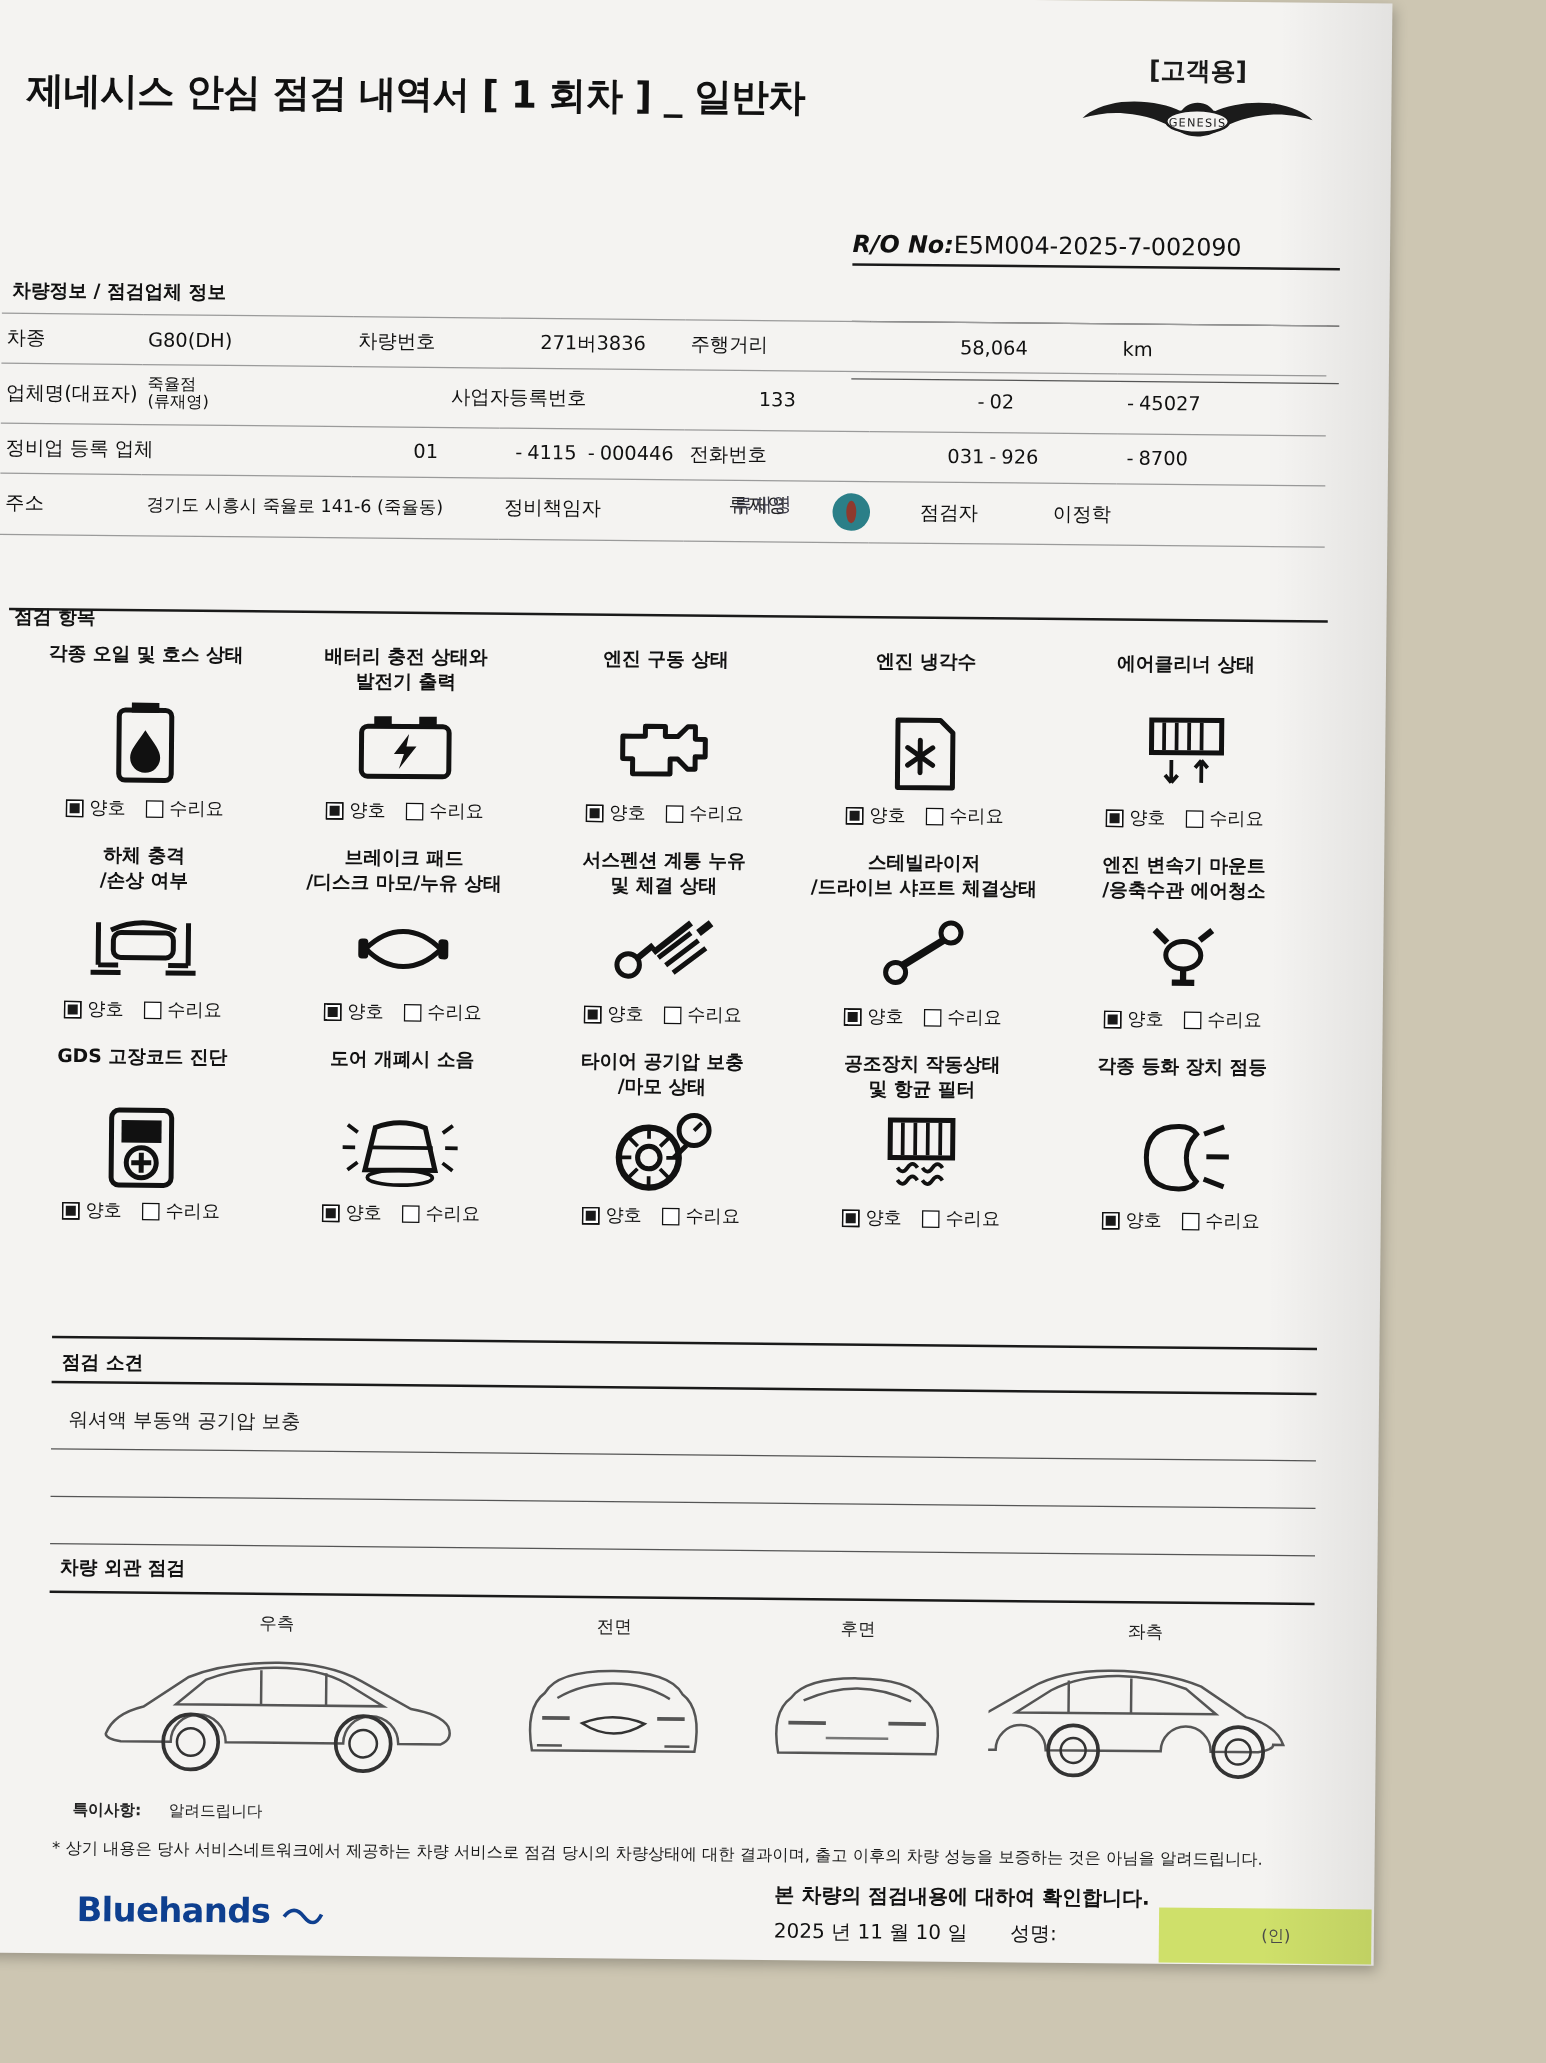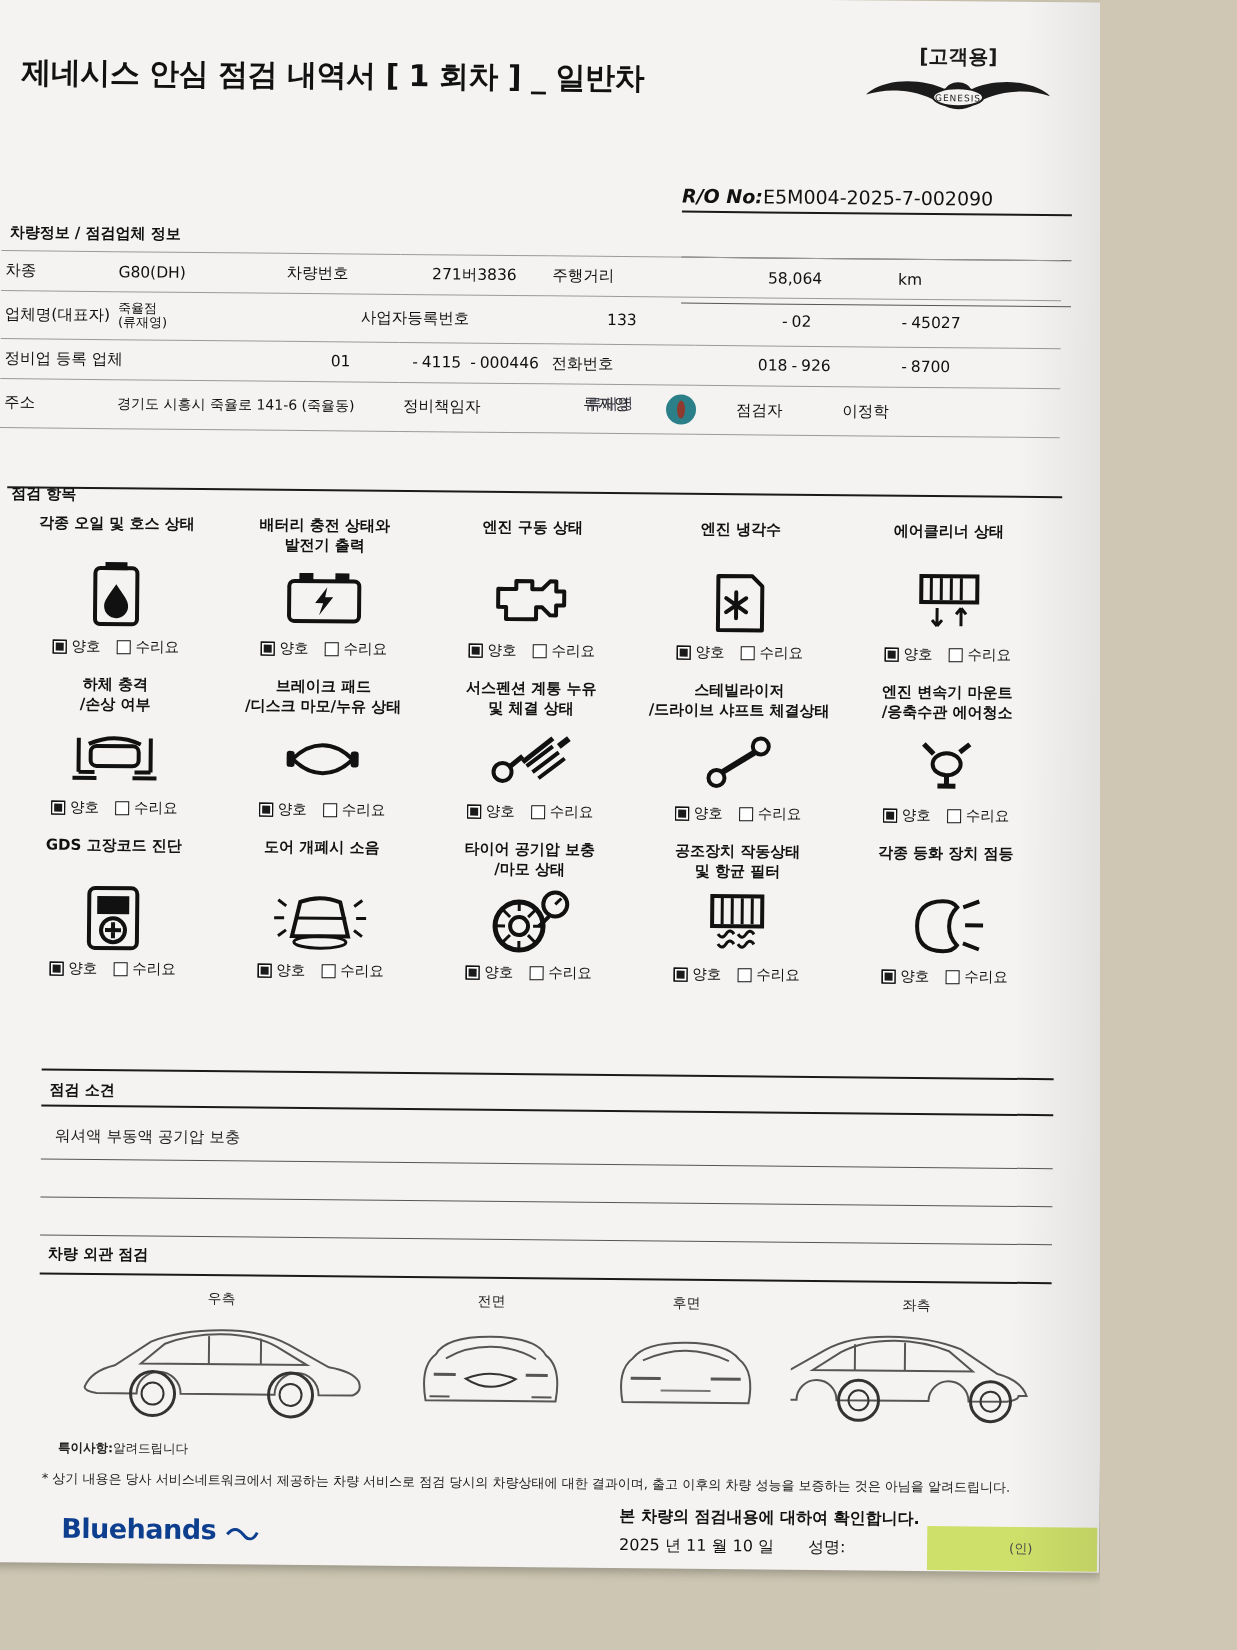--- a/index.html
+++ b/index.html
@@ -3,21 +3,21 @@
 <meta charset="utf-8">
 <style>
   html, body {
     margin: 0;
     padding: 0;
     background: #cfc7b4;
     font-family: "DejaVu Sans", "Liberation Sans", sans-serif;
   }
   .page {
     position: relative;
-    width: 1100px;
+    width: 1237px;
     height: 1650px;
     overflow: hidden;
     background: #cdc6b2;
   }
   
   .sheet {
     position: absolute;
     left: -6px;
     top: -8px;
     width: 1120px;
@@ -202,21 +202,21 @@
   .car { text-align: center; }
   .car-label { font-size: 14px; color: #222; margin-bottom: 4px; }
 
   .note-row {
     position: absolute;
     left: 78px;
     top: 1447px;
     font-size: 12.5px;
     color: #222;
   }
-  .note-row .nl { font-weight: bold; }
+  .note-row .nl { font-weight: bold; margin-right: 22px; }
   .disclaimer {
     position: absolute;
     left: 62px;
     top: 1477px;
     font-size: 13px;
     color: #1a1a1a;
   }
   .bluehands {
     position: absolute;
     left: 82px;
@@ -314,21 +314,21 @@
         </tr>
         <tr>
           <td class="lbl" colspan="2">정비업 등록 업체</td>
           <td class="val center">01</td>
           <td class="val center">
             <span class="dash">-</span><span>4115</span>
             <span class="dash">-</span><span>000446</span>
           </td>
           <td class="lbl">전화번호</td>
           <td class="val center">
-            <span>018</span><span class="dash">-</span><span>926</span>
+            <span>031</span><span class="dash">-</span><span>926</span>
           </td>
           <td class="val">
             <span class="dash">-</span><span>8700</span>
           </td>
         </tr>
         <tr>
           <td class="lbl">주소</td>
           <td colspan="2" class="val" style="font-size:14px; line-height:1.2">경기도 시흥시 죽율로 141-6 (죽율동)</td>
           <td class="lbl">정비책임자</td>
           <td class="val center" colspan="2">

